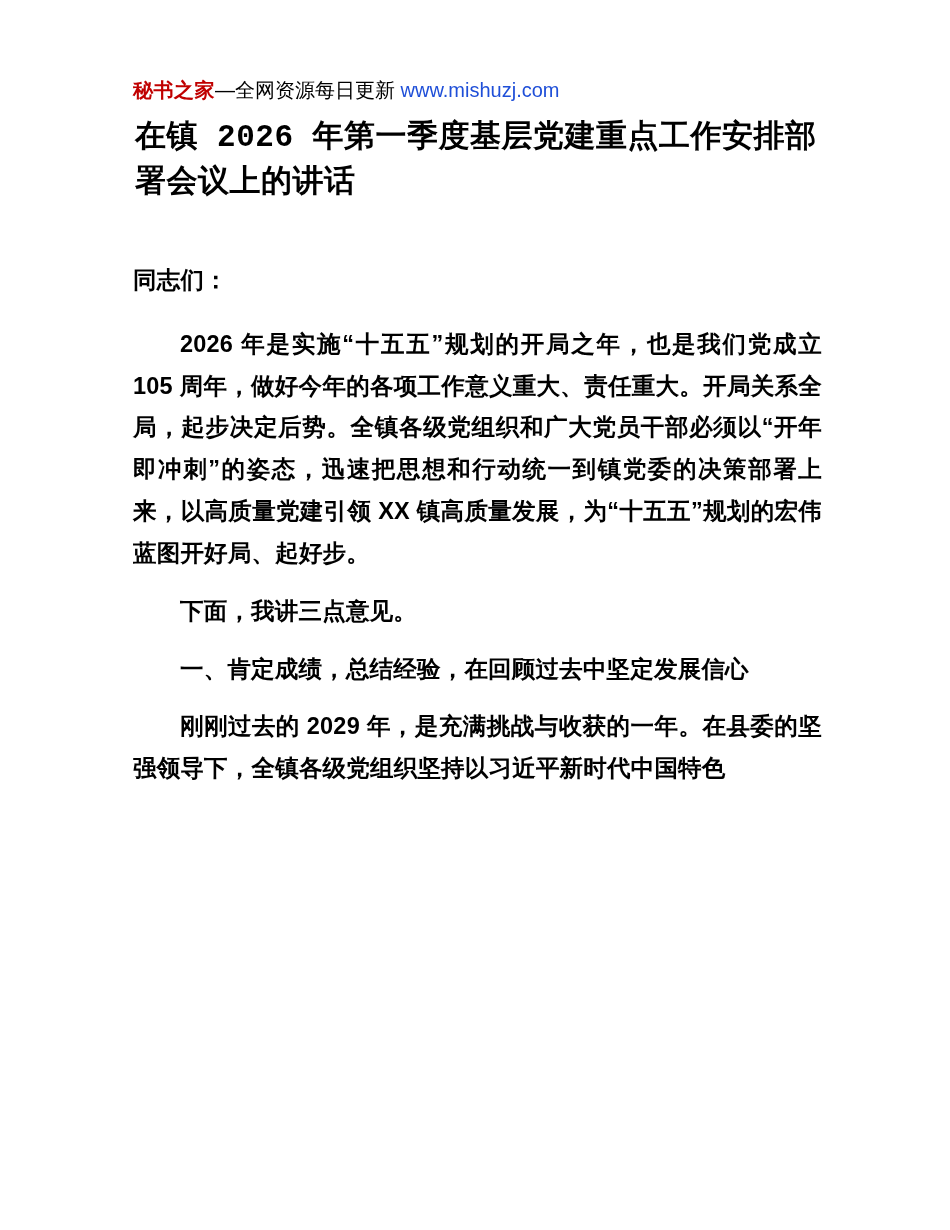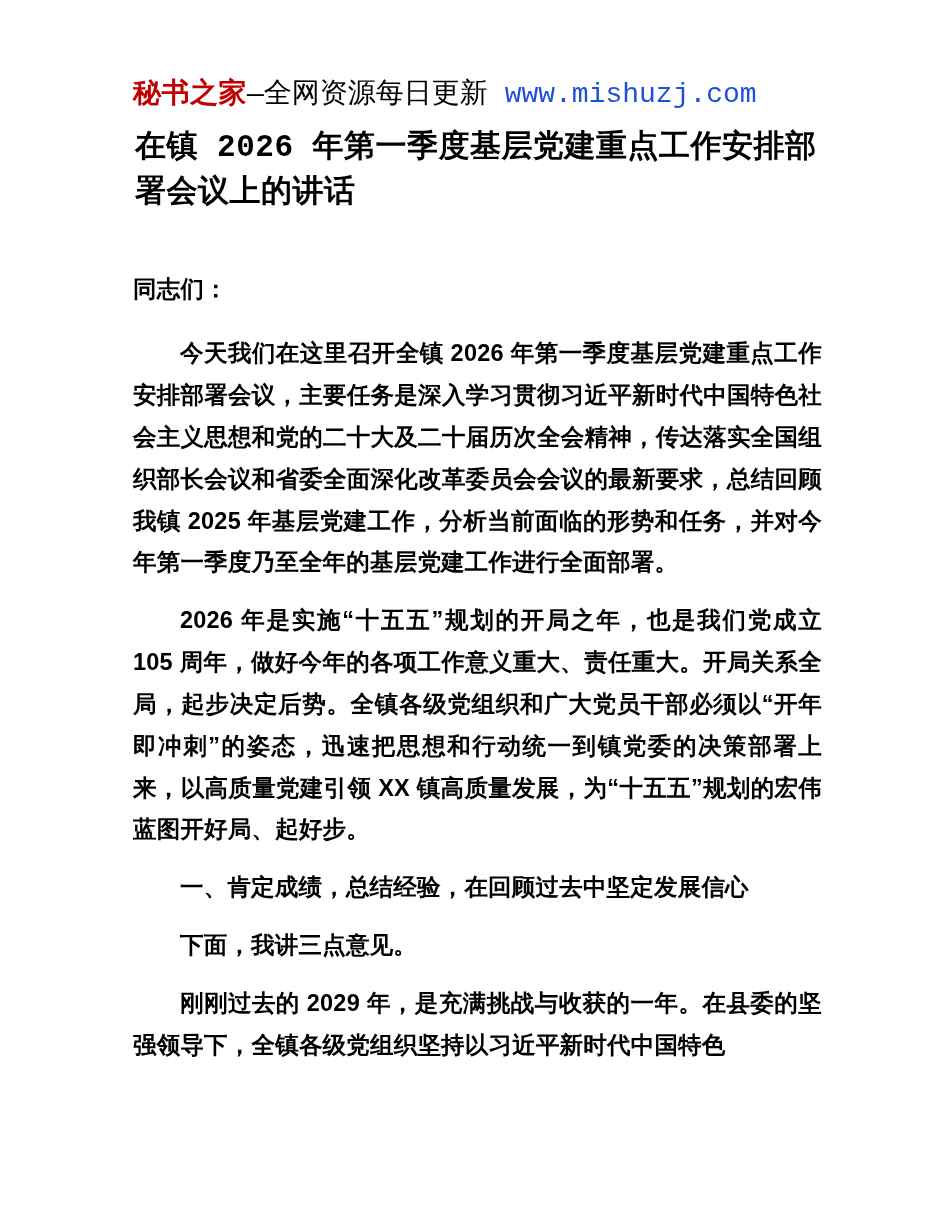--- a/index.html
+++ b/index.html
@@ -15,25 +15,24 @@
     overflow: hidden;
   }
   .page {
     position: relative;
     width: 950px;
     height: 1230px;
     box-sizing: border-box;
     padding: 78px 128px 0 133px;
   }
   .watermark {
-    font-size: 28px;
+    font-size: 20px;
     line-height: 1.2;
     white-space: nowrap;
     margin-bottom: 14px;
-    font-family: Liberation Mono, monospace;
   }
   .watermark .brand {
     color: #c00000;
     font-weight: bold;
     letter-spacing: 0.5px;
   }
   .watermark .dash {
     color: #000000;
   }
   .watermark .tagline {
@@ -78,20 +77,19 @@
 <div class="page">
 
   <div class="watermark">
     <span class="brand">秘书之家</span><span class="dash">—</span><span class="tagline">全网资源每日更新 </span><span class="site">www.mishuzj.com</span>
   </div>
 
   <h1 class="doc-title">在镇 2026 年第一季度基层党建重点工作安排部署会议上的讲话</h1>
 
   <div class="body-block">
     <p class="para salutation">同志们：</p>
-    <p class="para indent">今天我们在这里召开全镇 2026 年第一季度基层党建重点工作安排部署会议，主要任务是深入学习贯彻习近平新时代中国特色社会主义思想和党的二十大及二十届历次全会精神，传达落实全国组织部长会议和省委全面深化改革委员会会议的最新要求，总结回顾我镇 2025 年基层党建工作，分析当前面临的形势和任务，并对今年第一季度乃至全年的基层党建工作进行全面部署。</p>
     <p class="para indent">2026 年是实施“十五五”规划的开局之年，也是我们党成立 105 周年，做好今年的各项工作意义重大、责任重大。开局关系全局，起步决定后势。全镇各级党组织和广大党员干部必须以“开年即冲刺”的姿态，迅速把思想和行动统一到镇党委的决策部署上来，以高质量党建引领 XX 镇高质量发展，为“十五五”规划的宏伟蓝图开好局、起好步。</p>
+    <p class="para indent">下面，我讲三点意见。</p>
     <p class="para indent">一、肯定成绩，总结经验，在回顾过去中坚定发展信心</p>
-    <p class="para indent">下面，我讲三点意见。</p>
     <p class="para indent">刚刚过去的 2029 年，是充满挑战与收获的一年。在县委的坚强领导下，全镇各级党组织坚持以习近平新时代中国特色</p>
   </div>
 
 </div>
 
 </body></html>

